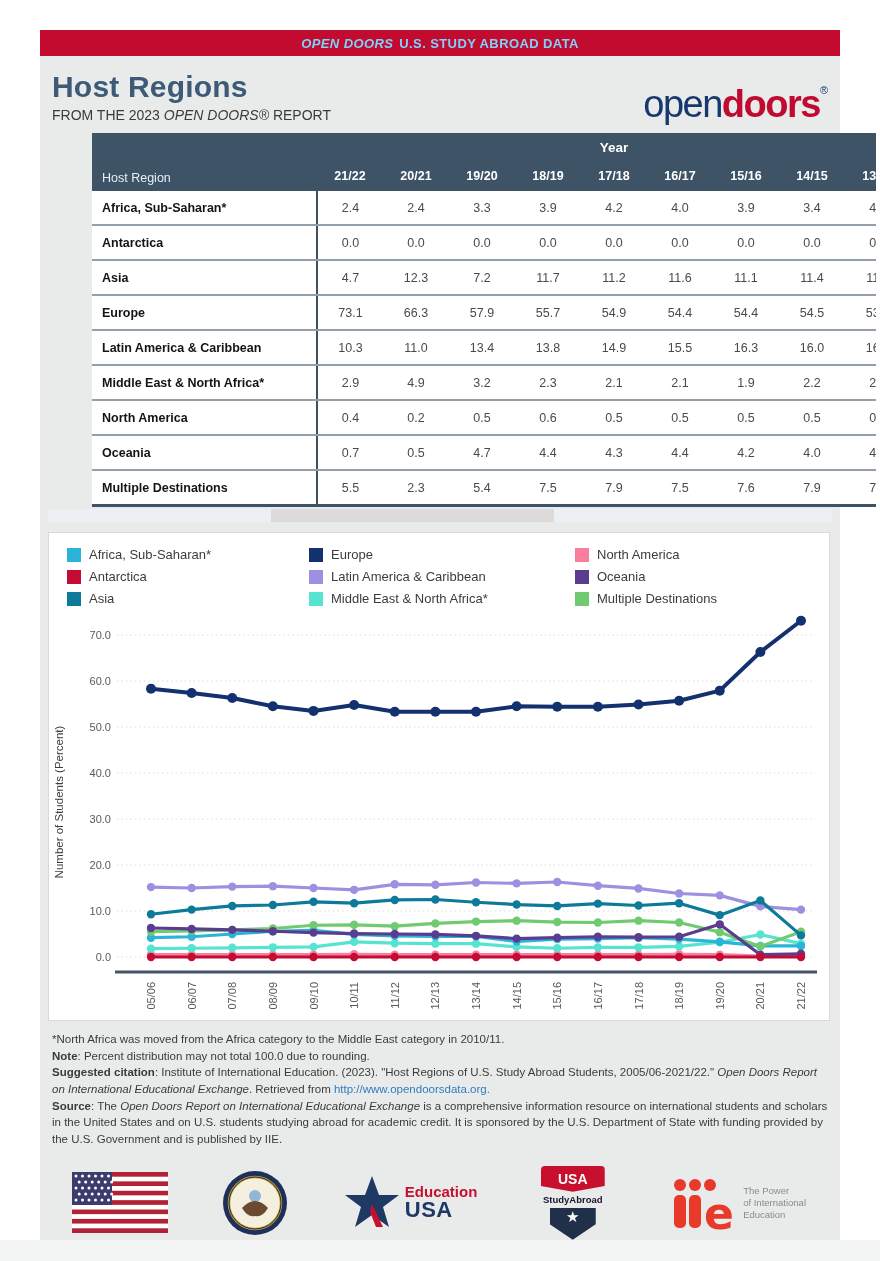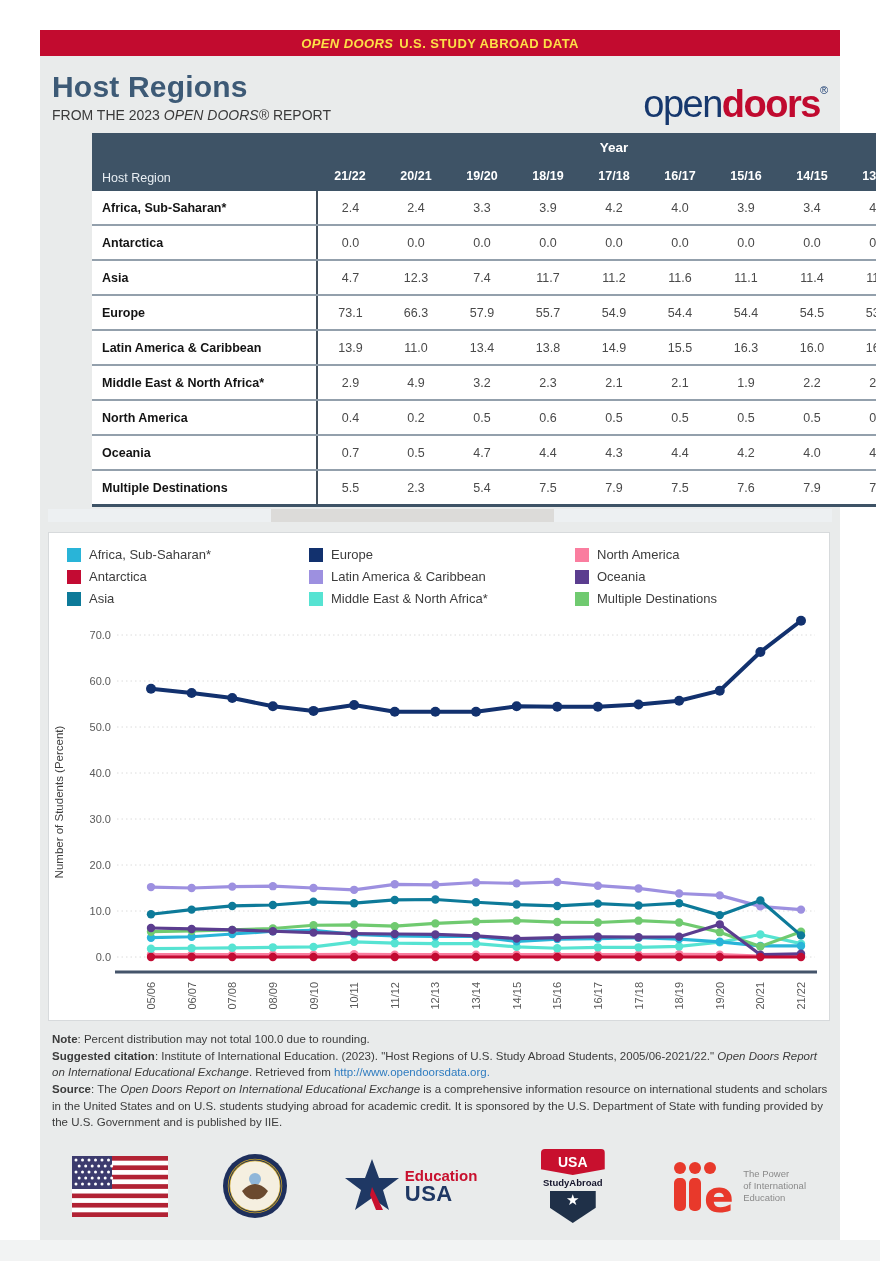--- a/index.html
+++ b/index.html
@@ -1,18 +1,18 @@
 <!DOCTYPE html>
 <html><head>
 <meta charset="utf-8">
 <style>
   html,body{margin:0;padding:0;background:#fff;}
   body{width:880px;height:1261px;position:relative;font-family:"Liberation Sans",sans-serif;overflow:hidden;}
   .card{position:absolute;left:40px;top:30px;width:800px;}
-  .banner{height:26px;background:#C20B2F;color:#fde047;display:flex;align-items:center;justify-content:center;
+  .banner{height:26px;background:#C20B2F;color:#7dd3fc;display:flex;align-items:center;justify-content:center;
           font-size:13px;font-weight:bold;letter-spacing:.4px;}
   .banner .it{font-style:italic;margin-right:6px;}
   .content{background:#E9EBEB;padding:12px 8px 0 8px;}
   .header-row{display:flex;justify-content:space-between;align-items:flex-end;padding:2px 4px 10px 4px;}
   h1{margin:0;font-size:30px;font-weight:bold;color:#3D5A76;letter-spacing:.2px;}
   .subtitle{font-size:14px;color:#3a3a3a;margin-top:3px;}
   .subtitle .it{font-style:italic;}
   .od-logo{font-size:38px;letter-spacing:-1.5px;line-height:1;margin-top:2px;white-space:nowrap;}
   .od-open{color:#16386E;font-weight:500;}
   .od-doors{color:#C00A2F;font-weight:800;}
@@ -134,21 +134,21 @@
               <td>0.0</td>
               <td>0.0</td>
               <td>0.0</td>
               <td>0.0</td>
               <td>0.0</td>
             </tr>
             <tr>
               <td class="region">Asia</td>
               <td>4.7</td>
               <td>12.3</td>
-              <td>7.4</td>
+              <td>7.2</td>
               <td>11.7</td>
               <td>11.2</td>
               <td>11.6</td>
               <td>11.1</td>
               <td>11.4</td>
               <td>11.9</td>
             </tr>
             <tr>
               <td class="region">Europe</td>
               <td>73.1</td>
@@ -156,21 +156,21 @@
               <td>57.9</td>
               <td>55.7</td>
               <td>54.9</td>
               <td>54.4</td>
               <td>54.4</td>
               <td>54.5</td>
               <td>53.3</td>
             </tr>
             <tr>
               <td class="region">Latin America &amp; Caribbean</td>
-              <td>13.9</td>
+              <td>10.3</td>
               <td>11.0</td>
               <td>13.4</td>
               <td>13.8</td>
               <td>14.9</td>
               <td>15.5</td>
               <td>16.3</td>
               <td>16.0</td>
               <td>16.2</td>
             </tr>
             <tr>
@@ -462,20 +462,21 @@
           <text x="593.5" y="370" text-anchor="end" font-size="11" fill="#595959" transform="rotate(-90 593.5 370)" font-family="Liberation Sans, sans-serif">17/18</text>
           <text x="634.125" y="370" text-anchor="end" font-size="11" fill="#595959" transform="rotate(-90 634.125 370)" font-family="Liberation Sans, sans-serif">18/19</text>
           <text x="674.75" y="370" text-anchor="end" font-size="11" fill="#595959" transform="rotate(-90 674.75 370)" font-family="Liberation Sans, sans-serif">19/20</text>
           <text x="715.375" y="370" text-anchor="end" font-size="11" fill="#595959" transform="rotate(-90 715.375 370)" font-family="Liberation Sans, sans-serif">20/21</text>
           <text x="756" y="370" text-anchor="end" font-size="11" fill="#595959" transform="rotate(-90 756 370)" font-family="Liberation Sans, sans-serif">21/22</text>
           <text x="14" y="190" text-anchor="middle" font-size="11.5" fill="#3d3d3d" transform="rotate(-90 14 190)" font-family="Liberation Sans, sans-serif">Number of Students (Percent)</text>
         </svg>
     </div>
 
     <div class="footnotes">
+        <div class="fn"><span>*North Africa was moved from the Africa category to the Middle East category in 2010/11.</span></div>
         <div class="fn"><b>Note</b><span>: Percent distribution may not total 100.0 due to rounding.</span></div>
         <div class="fn"><b>Suggested citation</b><span>: Institute of International Education. (2023). "Host Regions of U.S. Study Abroad Students, 2005/06-2021/22." </span><i>Open Doors Report on International Educational Exchange</i><span>. Retrieved from </span><span class="link">http://www.opendoorsdata.org.</span></div>
         <div class="fn"><b>Source</b><span>: The </span><i>Open Doors Report on International Educational Exchange</i><span> is a comprehensive information resource on international students and scholars in the United States and on U.S. students studying abroad for academic credit. It is sponsored by the U.S. Department of State with funding provided by the U.S. Government and is published by IIE.</span></div>
       </div>
 
     <div class="logos">
       <svg width="96" height="61" viewBox="0 0 96 61">
         <g>
             <rect x="0" y="0" width="96" height="4.992307692307692" fill="#B22234"></rect>
             <rect x="0" y="4.6923076923076925" width="96" height="4.992307692307692" fill="#FFFFFF"></rect>

